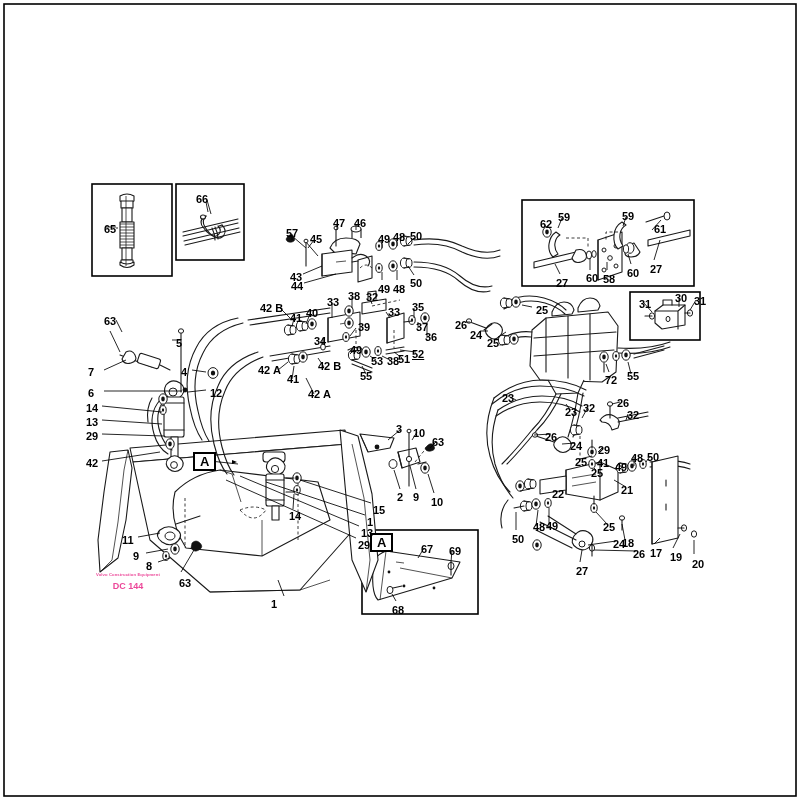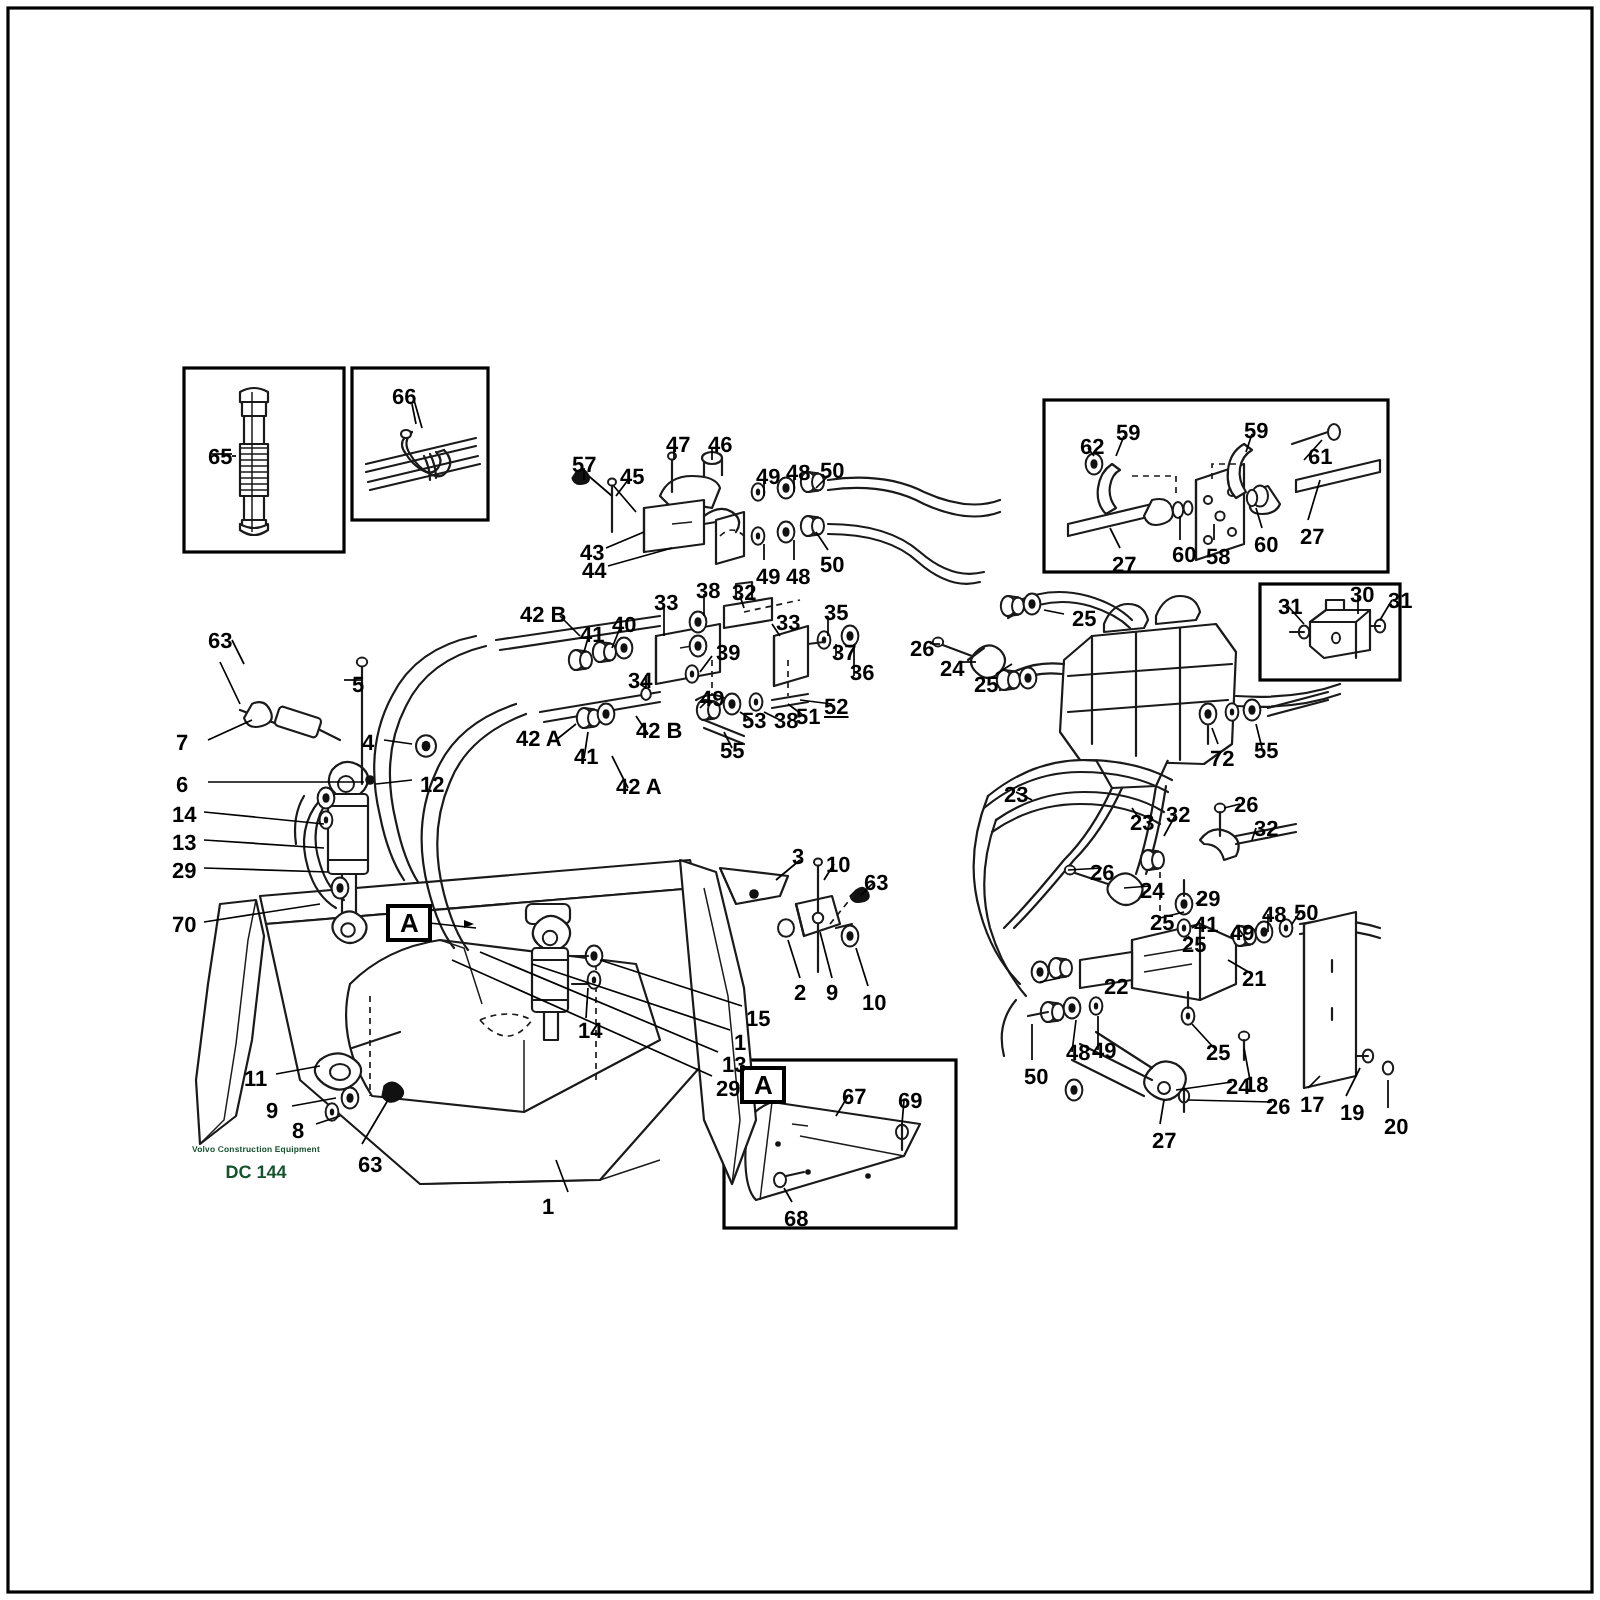--- a/index.html
+++ b/index.html
@@ -3,21 +3,21 @@
 <meta charset="utf-8">
 <style>
   html,body{margin:0;padding:0;background:#ffffff;}
   body{width:800px;height:800px;font-family:"Liberation Sans",sans-serif;}
   #stage{position:relative;width:800px;height:800px;background:#fff;overflow:hidden;}
   #diagram{position:absolute;left:0;top:0;width:800px;height:800px;}
   .lbl{position:absolute;font-family:"Liberation Sans",sans-serif;font-weight:bold;color:#000;
        font-size:11px;line-height:11px;white-space:nowrap;}
   .boxlbl{position:absolute;font-family:"Liberation Sans",sans-serif;font-weight:bold;color:#000;
        font-size:13px;line-height:13px;border:2px solid #000;padding:1px 5px;background:#fff;}
-  .logo{position:absolute;text-align:center;color:#14532d;}
+  .logo{position:absolute;text-align:center;color:#ec4899;}
   .logo .l1{font-size:4.2px;font-weight:bold;line-height:5px;letter-spacing:0.1px;}
   .logo .l2{font-size:9px;font-weight:bold;line-height:12px;margin-top:3px;}
 </style>
 </head>
 <body>
 
 <div id="stage">
 
   <svg id="diagram" viewBox="0 0 800 800" xmlns="http://www.w3.org/2000/svg">
     <defs>
@@ -581,21 +581,21 @@
 
   <div id="labels">
       <div class="lbl" style="left: 104px; top: 224px;">65</div>
       <div class="lbl" style="left: 196px; top: 194px;">66</div>
       <div class="lbl" style="left: 104px; top: 316px;">63</div>
       <div class="lbl" style="left: 88px; top: 367px;">7</div>
       <div class="lbl" style="left: 88px; top: 388px;">6</div>
       <div class="lbl" style="left: 86px; top: 403px;">14</div>
       <div class="lbl" style="left: 86px; top: 417px;">13</div>
       <div class="lbl" style="left: 86px; top: 431px;">29</div>
-      <div class="lbl" style="left: 86px; top: 458px;">70</div>
+      <div class="lbl" style="left: 86px; top: 458px;">42</div>
       <div class="lbl" style="left: 176px; top: 338px;">5</div>
       <div class="lbl" style="left: 181px; top: 367px;">4</div>
       <div class="lbl" style="left: 210px; top: 388px;">12</div>
       <div class="lbl" style="left: 122px; top: 535px;">11</div>
       <div class="lbl" style="left: 133px; top: 551px;">9</div>
       <div class="lbl" style="left: 146px; top: 561px;">8</div>
       <div class="lbl" style="left: 179px; top: 578px;">63</div>
       <div class="lbl" style="left: 271px; top: 599px;">1</div>
       <div class="lbl" style="left: 286px; top: 228px;">57</div>
       <div class="lbl" style="left: 310px; top: 234px;">45</div>

